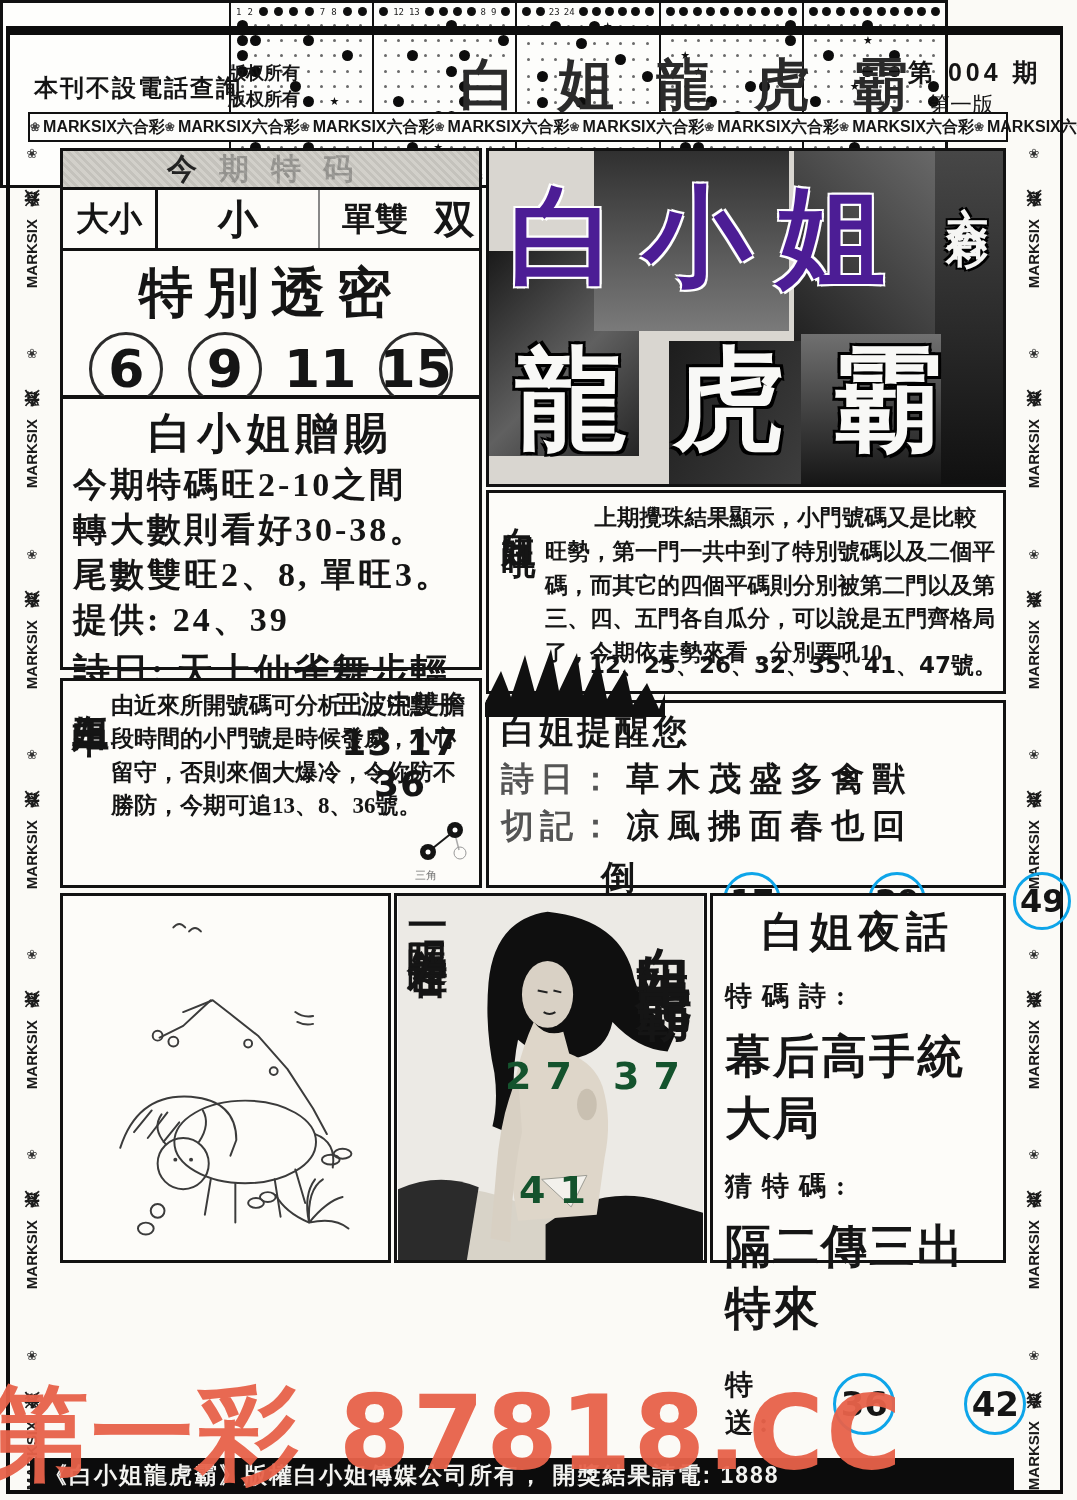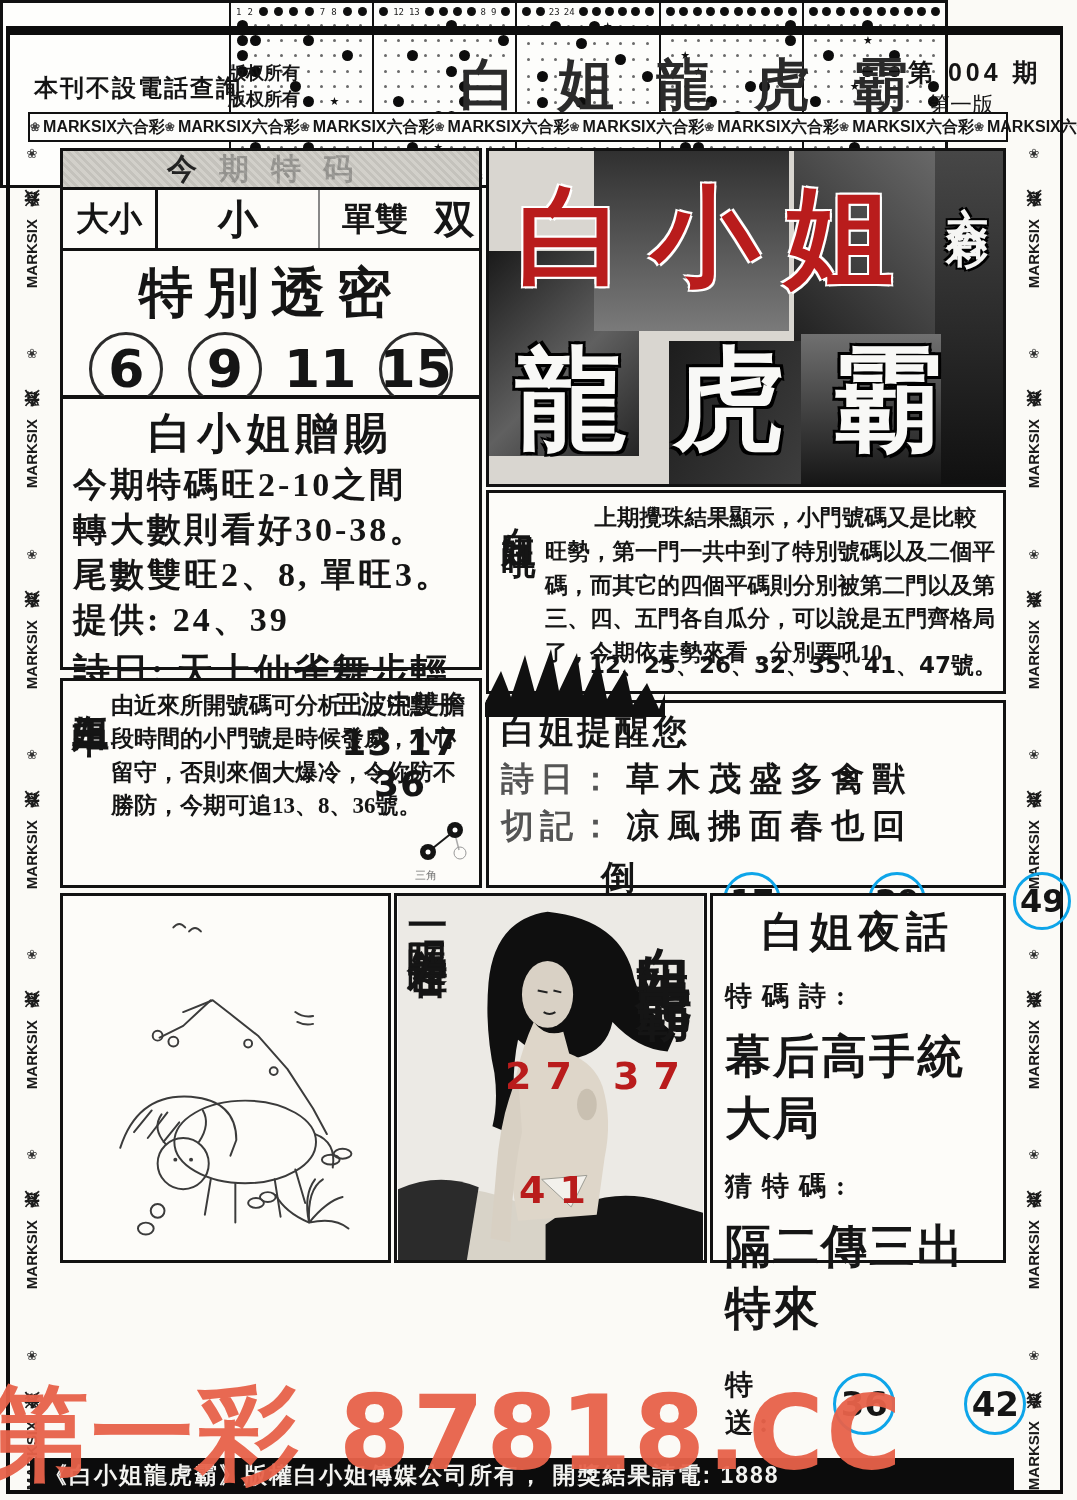--- a/index.html
+++ b/index.html
@@ -71,22 +71,22 @@
 
   
   #art{left:486px;top:148px;width:520px;height:339px;background:#d9d6d0;overflow:hidden;}
   .tile{position:absolute;}
   .t1{left:0;top:100px;width:150px;height:205px;background:linear-gradient(135deg,#1a1a1a,#606060 55%,#242424);}
   .t2{left:105px;top:0;width:195px;height:180px;background:linear-gradient(#303030,#7a7a7a);}
   .t3{left:305px;top:0;width:150px;height:195px;background:linear-gradient(45deg,#202020,#6a6a6a);}
   .t4{right:0;top:0;width:68px;height:335px;background:linear-gradient(#474747,#101010);}
   .t5{left:180px;top:190px;width:235px;height:145px;background:linear-gradient(120deg,#1d1d1d,#4d4d4d);}
   .t6{right:62px;bottom:0;width:140px;height:150px;background:linear-gradient(#707070,#161616);}
-  .art-top{position:absolute;left:28px;top:14px;font-family:"Liberation Serif",serif;font-size:108px;
-           font-weight:900;letter-spacing:26px;color:#b91c1c;white-space:nowrap;
+  .art-top{position:absolute;left:20px;top:14px;font-family:"Liberation Serif",serif;font-size:108px;
+           font-weight:900;letter-spacing:26px;color:#4c1d95;white-space:nowrap;
            text-shadow:2px 2px 0 #fff,-2px -2px 0 #fff,2px -2px 0 #fff,-2px 2px 0 #fff;}
   .art-side{position:absolute;right:8px;top:22px;writing-mode:vertical-rl;text-orientation:upright;
             font-size:42px;font-weight:900;color:#f5f5f3;letter-spacing:10px;
             text-shadow:2px 2px 0 #000,-2px -2px 0 #000,2px -2px 0 #000,-2px 2px 0 #000;}
   .art-bottom{position:absolute;left:26px;bottom:8px;font-family:"Liberation Serif",serif;font-size:112px;
               font-weight:900;letter-spacing:46px;color:#f8f8f6;white-space:nowrap;
               text-shadow:3px 3px 0 #000,-3px -3px 0 #000,3px -3px 0 #000,-3px 3px 0 #000;}
 
   
   #wang{left:486px;top:490px;width:520px;height:204px;}
@@ -109,21 +109,21 @@
   .circ{border:3px solid #0ea5e9;border-radius:50%;width:52px;height:52px;display:flex;align-items:center;
         justify-content:center;font-size:32px;font-weight:bold;margin-right:44px;font-family:"DejaVu Sans",sans-serif;margin-left:43px;}
 
   
   #oxbox{left:60px;top:893px;width:331px;height:370px;}
   #photobox{left:394px;top:893px;width:313px;height:370px;overflow:hidden;}
   .ph-left{position:absolute;left:4px;top:8px;writing-mode:vertical-rl;text-orientation:upright;
            font-size:40px;font-weight:900;z-index:2;letter-spacing:4px;}
   .ph-right{position:absolute;right:2px;top:6px;writing-mode:vertical-rl;text-orientation:upright;
             font-size:56px;font-weight:900;font-family:"Liberation Serif",serif;z-index:2;letter-spacing:10px;}
-  .ph-num{position:absolute;color:#b91c1c;font-size:38px;font-weight:bold;z-index:2;
+  .ph-num{position:absolute;color:#14532d;font-size:38px;font-weight:bold;z-index:2;
           font-family:"DejaVu Sans",sans-serif;letter-spacing:14px;}
   #nightbox{left:710px;top:893px;width:296px;height:370px;padding:8px 12px;}
   .nt-title{text-align:center;font-size:42px;font-weight:900;letter-spacing:6px;}
   .nt-lab{font-size:27px;font-weight:bold;font-family:"Liberation Serif",serif;letter-spacing:10px;margin-top:18px;}
   .nt-line{font-size:46px;font-weight:900;font-family:Liberation Mono, monospace;letter-spacing:2px;margin-top:12px;}
   .nt-send{display:flex;align-items:center;margin-top:26px;}
   .nt-send .dt-lab{font-size:28px;letter-spacing:6px;margin-right:16px;font-family:"Liberation Serif",serif;}
   .nt-send .circ{width:56px;height:56px;font-size:34px;margin-right:26px;}
 
   

